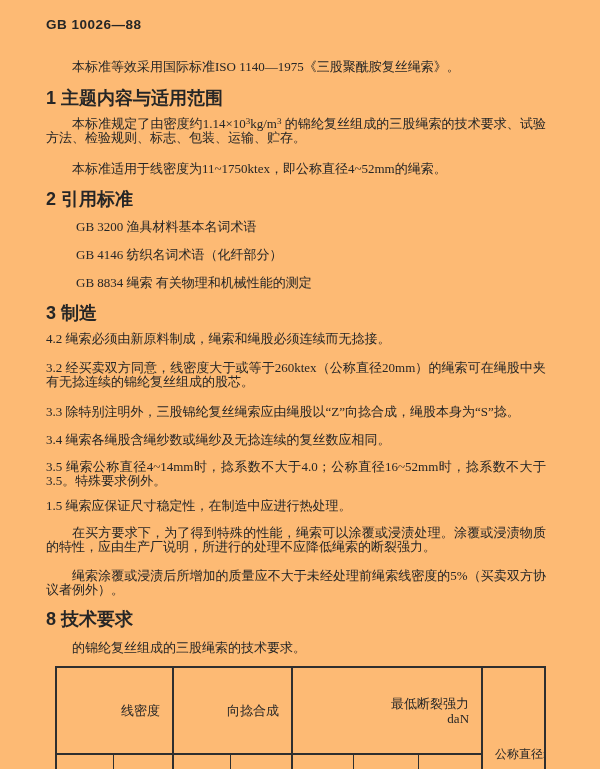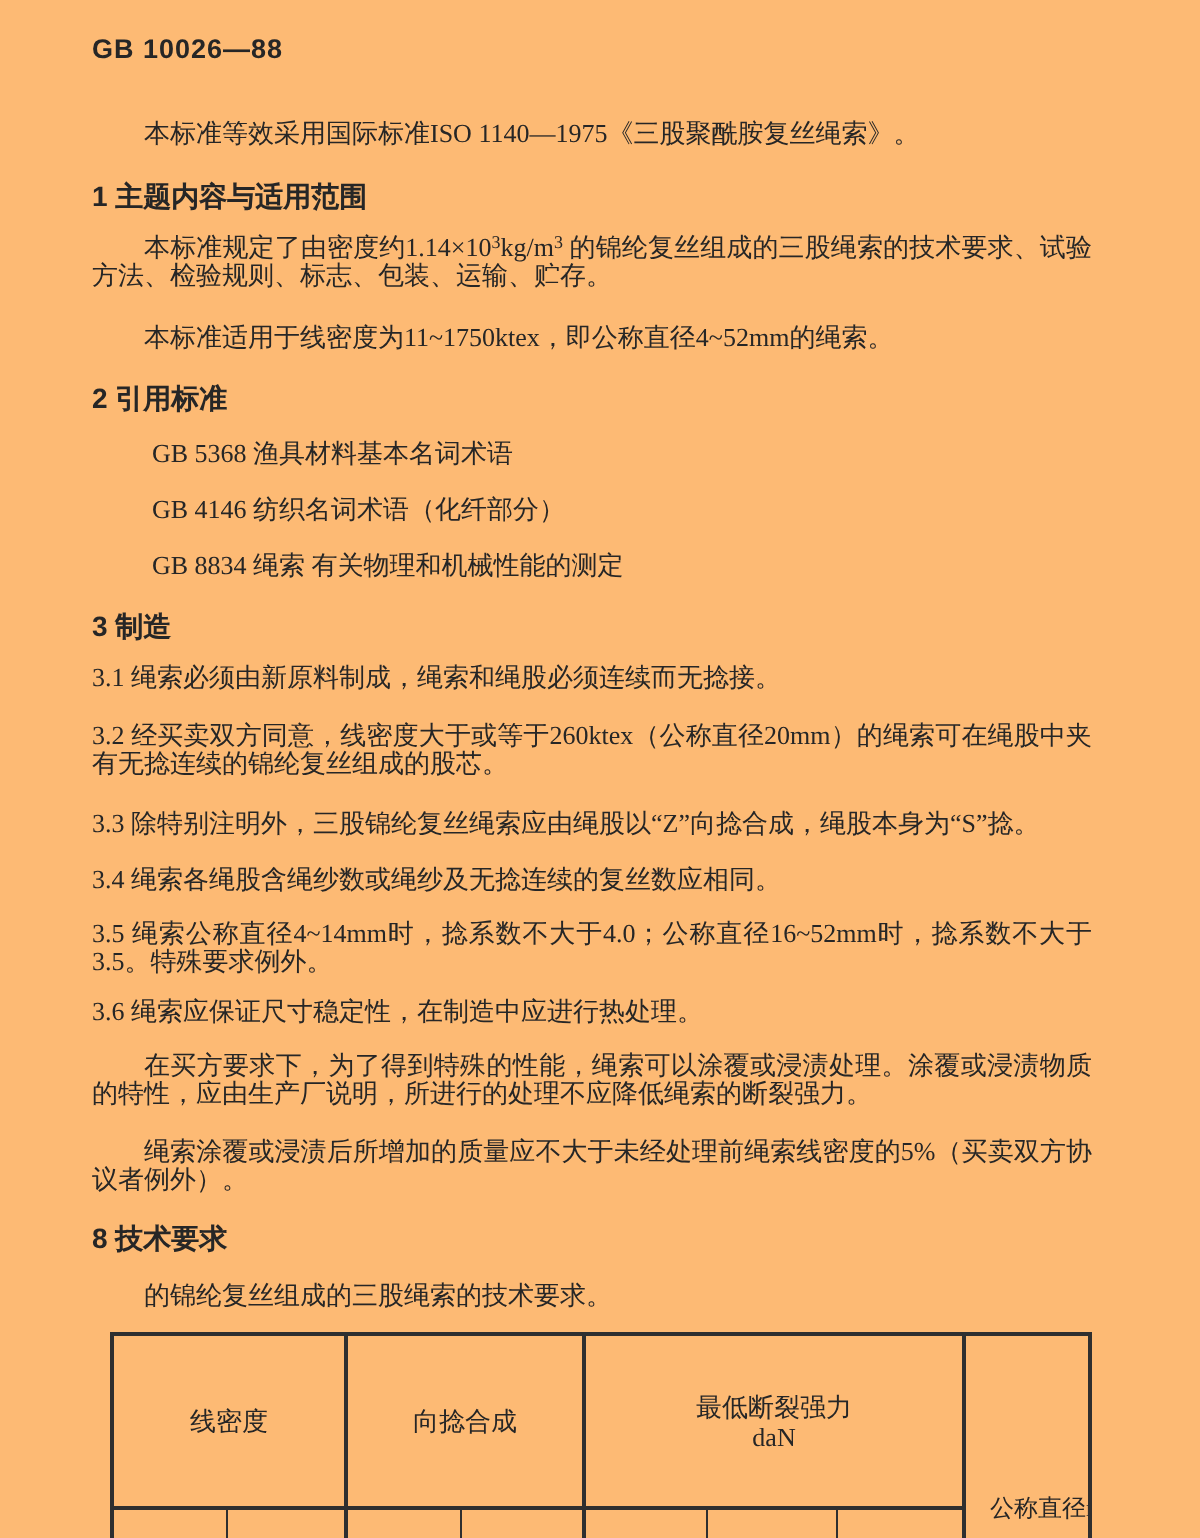--- a/index.html
+++ b/index.html
@@ -23,21 +23,21 @@
   .code {
     font-family: "Liberation Sans", "DejaVu Sans", sans-serif;
     font-weight: bold;
     font-size: 13.5px;
     line-height: 14px;
     letter-spacing: 0.5px;
   }
   .h {
     font-family: "Liberation Sans", "DejaVu Sans", sans-serif;
     font-weight: bold;
-    font-size: 14px;
+    font-size: 18px;
     line-height: 14px;
   }
   .p {
     font-size: 13px;
     line-height: 14px;
     text-align: justify;
   }
   .indent { text-indent: 2em; }
   .ref { padding-left: 30px; text-indent: 0; }
   .sup {
@@ -51,21 +51,21 @@
     table-layout: fixed;
     width: 489px;
     margin-left: 9px;
     margin-top: 11px;
     font-size: 13px;
     border: 2px solid #2f2f2f;
   }
   table.spec th, table.spec td {
     border: 1px solid #2f2f2f;
     font-weight: normal;
-    text-align: center;
+    text-align: right;
     padding: 12px;
     line-height: 15px;
     overflow: hidden;
   }
   tr.r1 th { height: 61px; vertical-align: middle; border-bottom-width: 2px; }
   tr.r2 td { height: 76px; vertical-align: middle; }
   .maj-r { border-right-width: 2px !important; }
   td.grade { vertical-align: top !important; padding-top: 13px !important; }
   th.diam {
     vertical-align: middle;
@@ -86,32 +86,32 @@
     <div class="p indent" style="margin-top:28px">本标准等效采用国际标准ISO 1140—1975《三股聚酰胺复丝绳索》。</div>
 
     <div class="h" style="margin-top:17px">1 主题内容与适用范围</div>
 
     <div class="p indent" style="margin-top:12px"><span>本标准规定了由密度约1.14×10</span><span class="sup">3</span><span>kg/m</span><span class="sup">3</span><span> 的锦纶复丝组成的三股绳索的技术要求、试验方法、检验规则、标志、包装、运输、贮存。</span></div>
 
     <div class="p indent" style="margin-top:17px">本标准适用于线密度为11~1750ktex，即公称直径4~52mm的绳索。</div>
 
     <div class="h" style="margin-top:16px">2 引用标准</div>
 
-    <div class="p ref" style="margin-top:14px">GB 5368  渔具材料基本名词术语</div>
+    <div class="p ref" style="margin-top:14px">GB 3200  渔具材料基本名词术语</div>
     <div class="p ref" style="margin-top:14px">GB 4146  纺织名词术语（化纤部分）</div>
     <div class="p ref" style="margin-top:14px">GB 8834  绳索  有关物理和机械性能的测定</div>
 
     <div class="h" style="margin-top:16px">3 制造</div>
 
-    <div class="p" style="margin-top:12px">3.1 绳索必须由新原料制成，绳索和绳股必须连续而无捻接。</div>
+    <div class="p" style="margin-top:12px">4.2 绳索必须由新原料制成，绳索和绳股必须连续而无捻接。</div>
     <div class="p" style="margin-top:15px">3.2 经买卖双方同意，线密度大于或等于260ktex（公称直径20mm）的绳索可在绳股中夹有无捻连续的锦纶复丝组成的股芯。</div>
     <div class="p" style="margin-top:16px">3.3 除特别注明外，三股锦纶复丝绳索应由绳股以“Z”向捻合成，绳股本身为“S”捻。</div>
     <div class="p" style="margin-top:14px">3.4 绳索各绳股含绳纱数或绳纱及无捻连续的复丝数应相同。</div>
     <div class="p" style="margin-top:13px">3.5 绳索公称直径4~14mm时，捻系数不大于4.0；公称直径16~52mm时，捻系数不大于3.5。特殊要求例外。</div>
-    <div class="p" style="margin-top:11px">3.6 绳索应保证尺寸稳定性，在制造中应进行热处理。</div>
+    <div class="p" style="margin-top:11px">1.5 绳索应保证尺寸稳定性，在制造中应进行热处理。</div>
 
     <div class="p indent" style="margin-top:13px">在买方要求下，为了得到特殊的性能，绳索可以涂覆或浸渍处理。涂覆或浸渍物质的特性，应由生产厂说明，所进行的处理不应降低绳索的断裂强力。</div>
     <div class="p indent" style="margin-top:15px">绳索涂覆或浸渍后所增加的质量应不大于未经处理前绳索线密度的5%（买卖双方协议者例外）。</div>
 
     <div class="h" style="margin-top:15px">8 技术要求</div>
 
     <div class="p indent" style="margin-top:15px">的锦纶复丝组成的三股绳索的技术要求。</div>
 
     <table class="spec">
       <colgroup>

